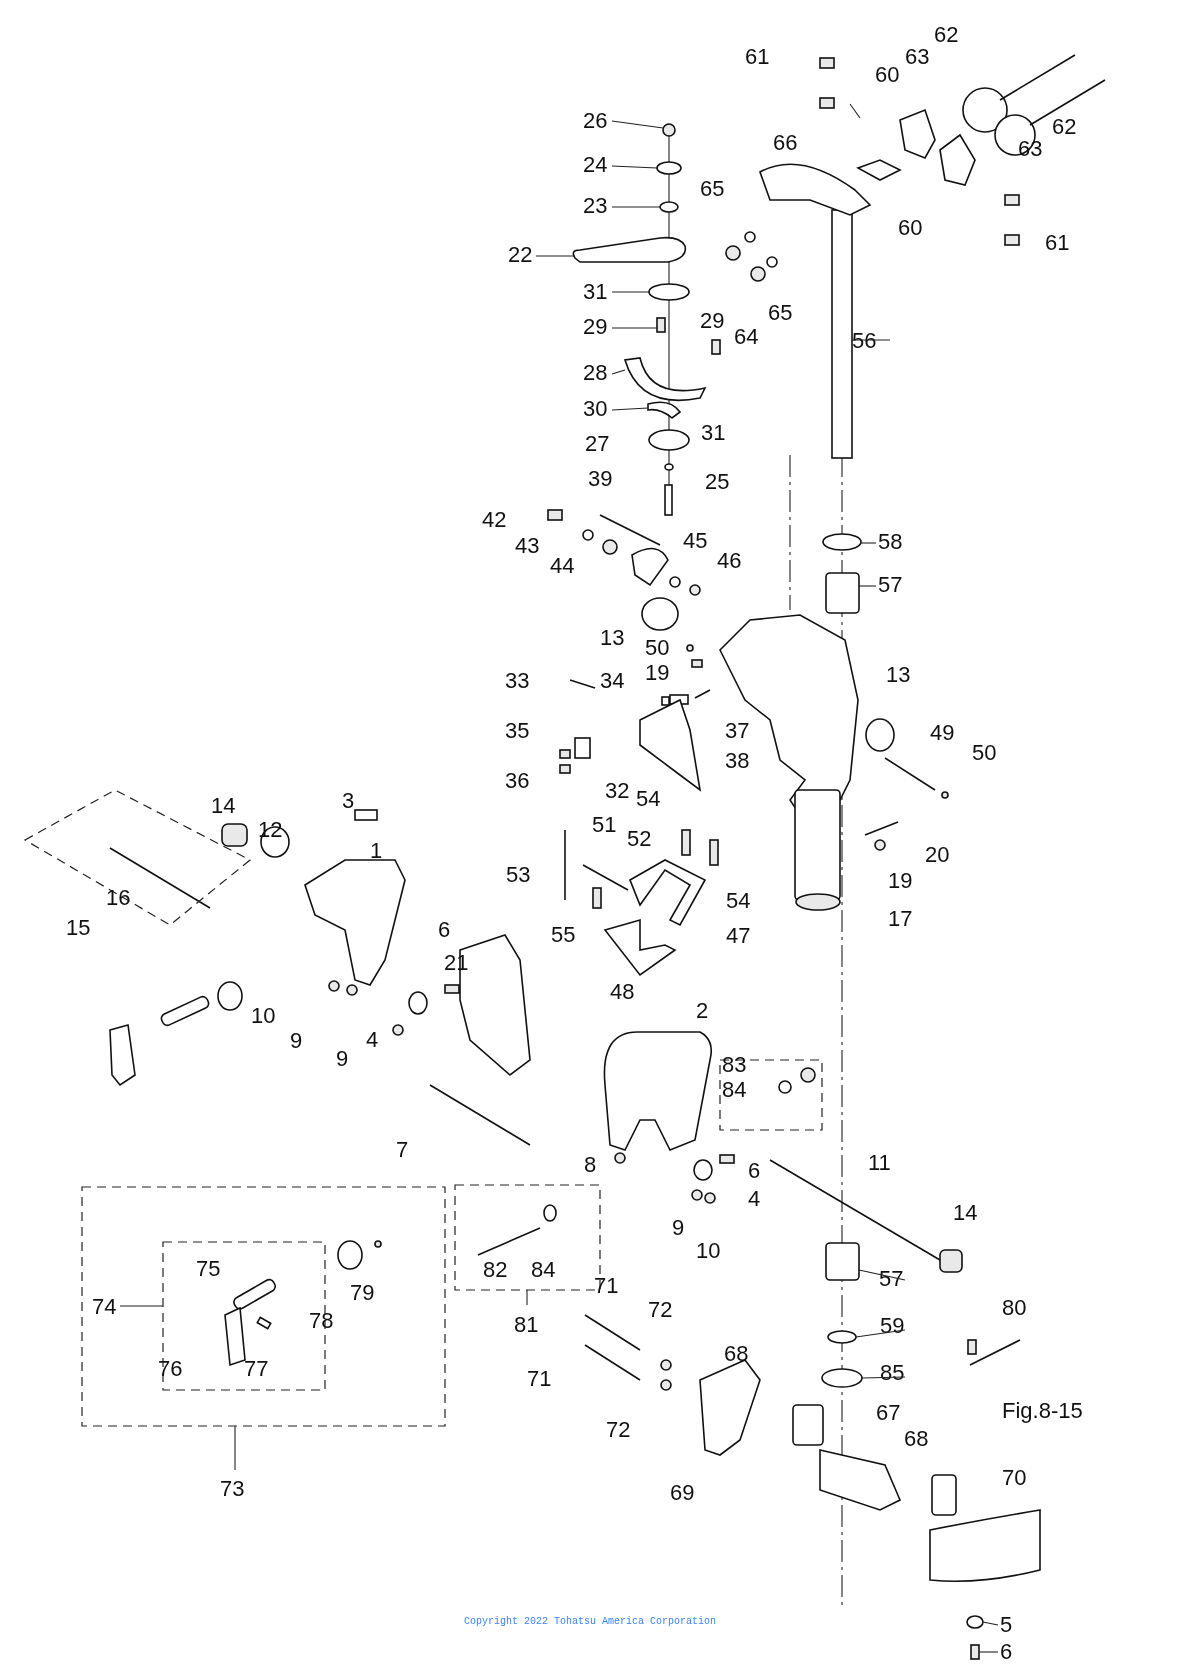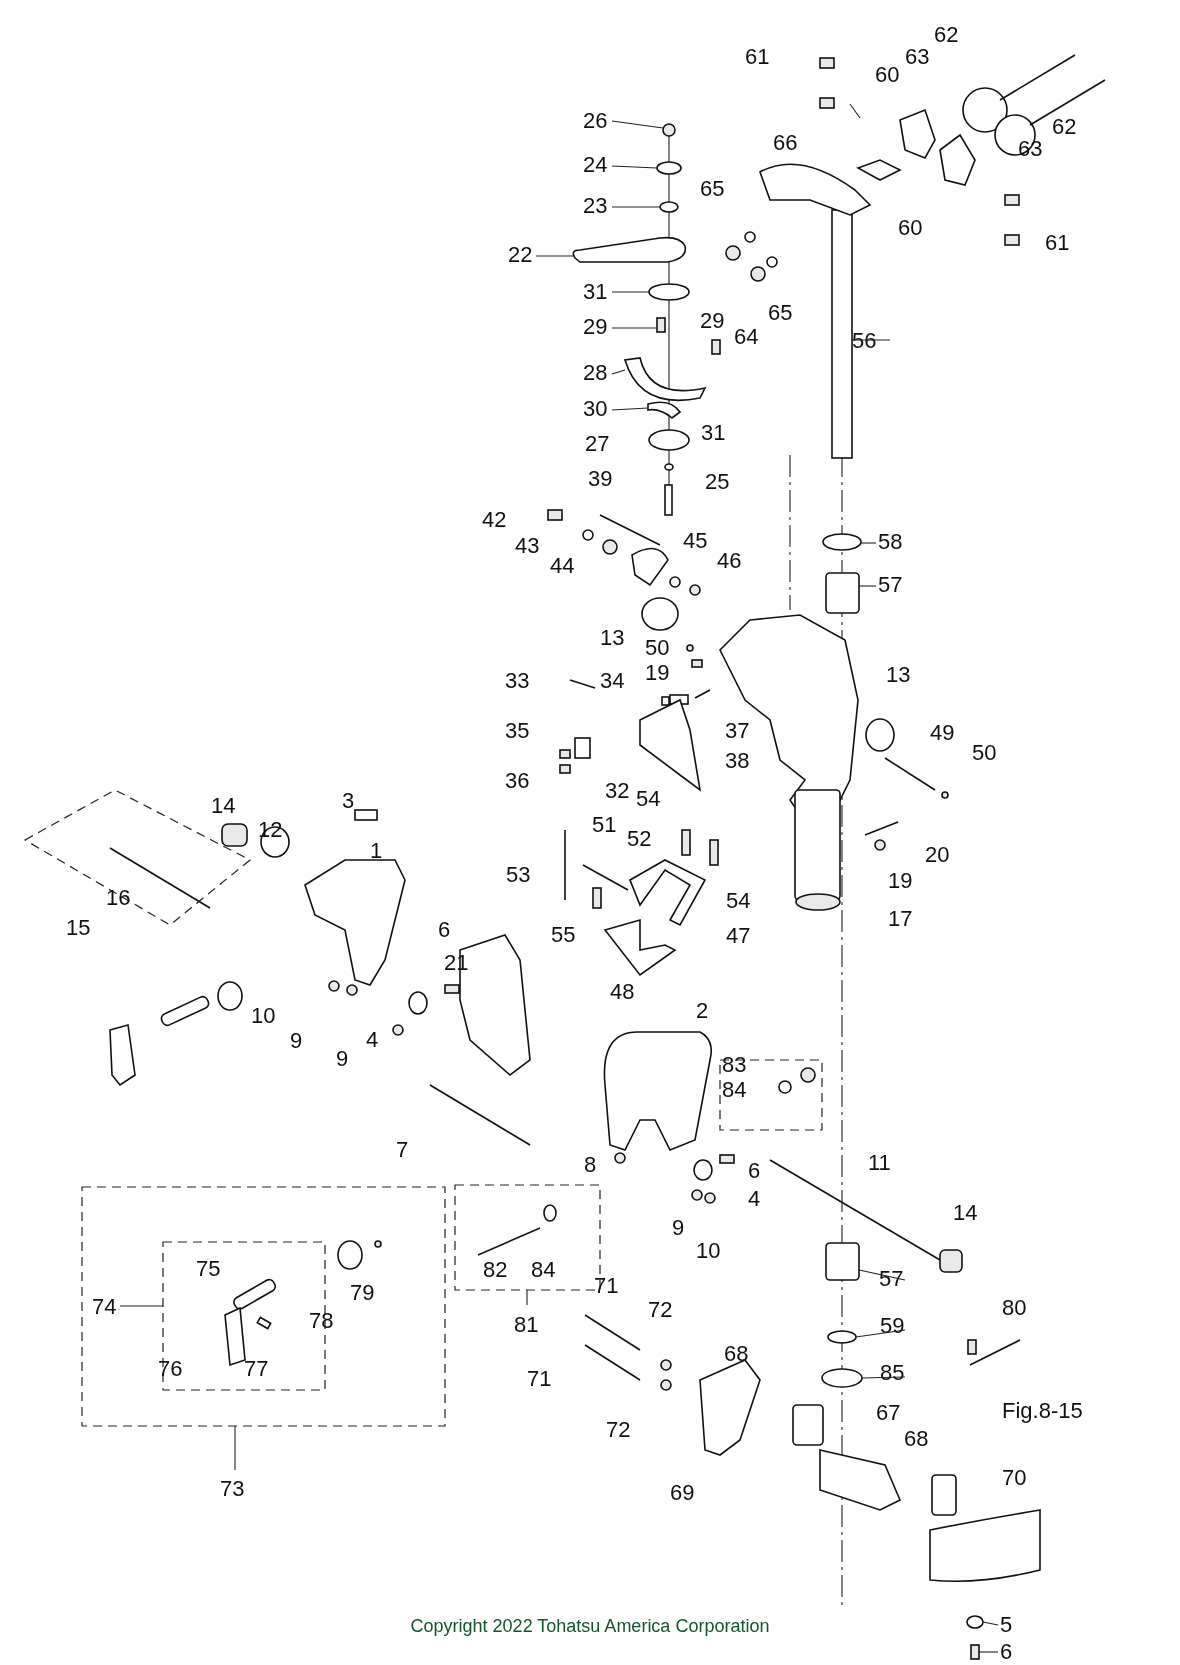--- a/index.html
+++ b/index.html
@@ -1,19 +1,19 @@
 <!DOCTYPE html>
 <html><head>
 <meta charset="utf-8">
 <style>
   html,body{margin:0;padding:0;background:#ffffff;}
   body{width:1180px;height:1665px;position:relative;overflow:hidden;font-family:"Liberation Sans",sans-serif;}
   #diagram{position:absolute;left:0;top:0;width:1180px;height:1665px;}
   .lbl{font-family:"Liberation Sans",sans-serif;font-size:22px;fill:#111;}
-  .copy{position:absolute;left:0;width:1180px;top:1616px;text-align:center;font-size:18px;color:#14532d;font-family:Liberation Sans, sans-serif;}
+  .copy{position:absolute;left:0;width:1180px;top:1616px;text-align:center;font-size:10px;color:#3b82f6;font-family:Liberation Mono, monospace;}
   .part{fill:#fff;stroke:#111;stroke-width:1.6;}
   .shade{fill:#e9e9e9;stroke:#111;stroke-width:1.6;}
   .lead{stroke:#222;stroke-width:1.1;fill:none;}
   .axis{stroke:#222;stroke-width:1.1;fill:none;stroke-dasharray:22 5 3 5;}
   .dash{stroke:#222;stroke-width:1.2;fill:none;stroke-dasharray:9 6;}
 </style>
 </head>
 <body>
 
 <svg id="diagram" viewBox="0 0 1180 1665" xmlns="http://www.w3.org/2000/svg">

